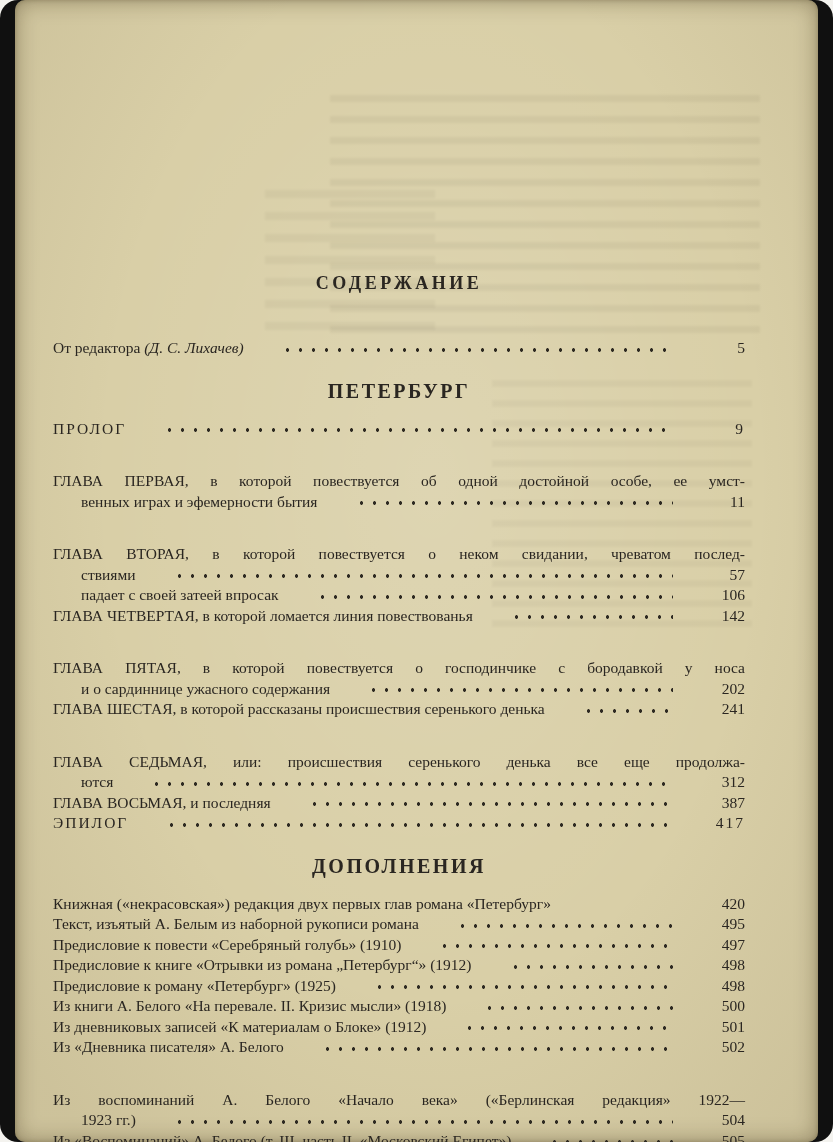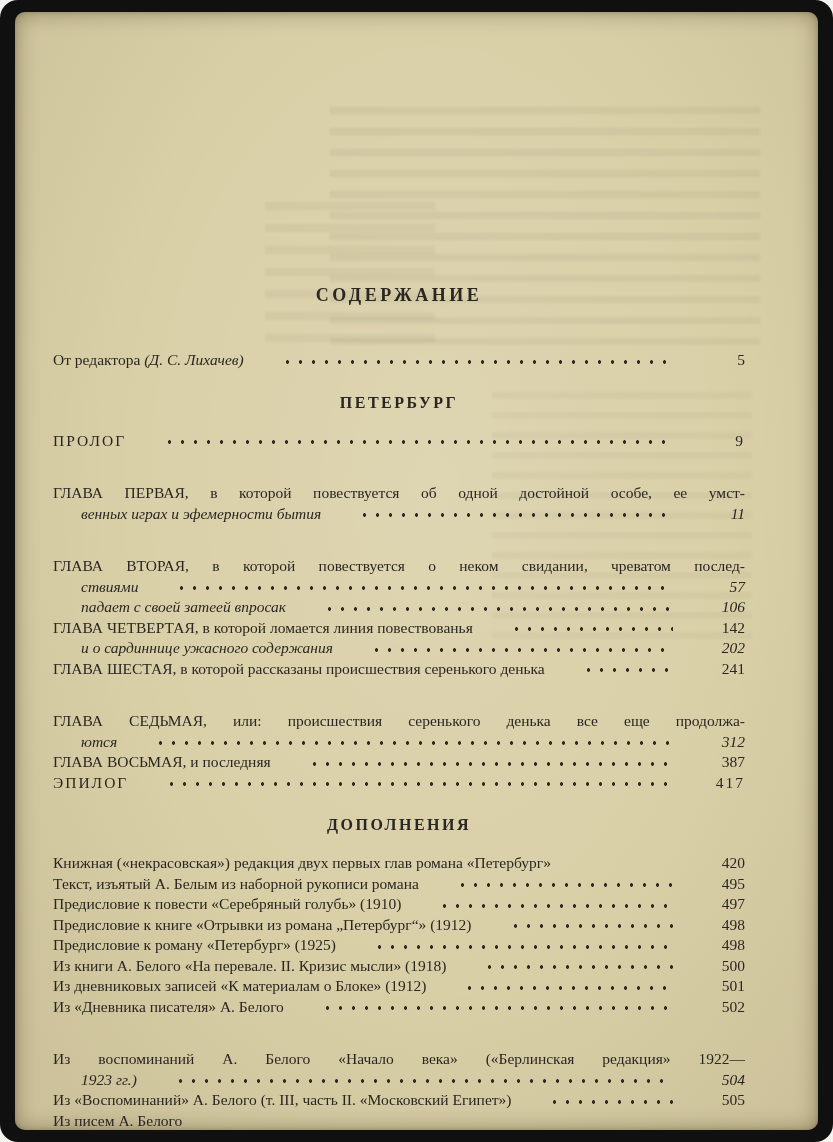--- a/index.html
+++ b/index.html
@@ -1,18 +1,18 @@
 <!DOCTYPE html>
 <html style="--paper: #d9cfa7; --frame: #101010; --ink: #2a2621; --dots: #2e2a22;"><head>
 <meta charset="utf-8">
 <style>
   html,body{margin:0;padding:0;background:#f4f3ef;}
   .scan{
     position:relative;width:833px;height:1142px;box-sizing:border-box;
-    background:var(--frame,#101010);border-radius:18px;padding:12px 15px;
+    background:var(--frame,#101010);border-radius:18px;padding:0 15px;
     font-family:"Liberation Serif","DejaVu Serif",serif;
   }
   .paper{
     position:relative;width:100%;height:100%;box-sizing:border-box;overflow:hidden;
     background:var(--paper,#d9cfa7);border-radius:10px;
     box-shadow:inset 0 0 22px rgba(45,32,8,.38), inset 0 0 4px rgba(45,32,8,.25);
   }
   .paper::before{
     content:"";position:absolute;inset:0;pointer-events:none;
     background:radial-gradient(ellipse at 52% 42%, rgba(255,255,255,.13), rgba(0,0,0,0) 55%, rgba(60,40,10,.08) 92%);
@@ -27,27 +27,27 @@
   .content{
     position:relative;padding:0 73px 0 38px;color:var(--ink,#2a2621);
     font-size:15.5px;line-height:20.5px;
   }
   .toc-title{
     margin:272px 0 0 0;text-align:center;font-weight:bold;font-size:18px;
     letter-spacing:3.5px;line-height:22px;
   }
   .editor-row{margin-top:44px;}
   .section-heading{
-    text-align:center;font-weight:bold;font-size:16px;letter-spacing:2.5px;
+    text-align:center;font-weight:bold;font-size:20px;letter-spacing:2.5px;
     line-height:20px;margin:22px 0 18px 0;
   }
   .entry-line{min-height:20.5px;gap:28px;}
   .entry-line.full{text-align:justify;text-align-last:justify;margin-top:32px;}
   .entry-line.last{display:flex;align-items:baseline;}
-  .entry-line.cont{padding-left:28px;font-style:italic;}
+  .entry-line.cont{padding-left:28px;}
   .entry-line.sub{padding-left:56px;flex-direction:column;}
   .entry-line.spaced .line-text, .entry-line.spaced{letter-spacing:2px;}
   .line-text{white-space:nowrap;}
   .leader{
     flex:1 1 auto;min-width:10px;align-self:flex-end;height:10px;margin:0 8px 4px 7px;
     background-image:radial-gradient(circle, var(--dots,#2e2a22) 1.55px, rgba(0,0,0,0) 1.95px);
     background-size:13px 10px;background-repeat:repeat-x;background-position:2px center;
   }
   .leader.hidden-dots{background:none;}
   .pagenum{min-width:36px;text-align:right;white-space:nowrap;}
@@ -102,20 +102,21 @@
               </div>
             </div>
             <div class="entry">
               <div class="entry-line last">
                 <span class="line-text">ГЛАВА ЧЕТВЕРТАЯ, в которой ломается линия повествованья</span>
                 <span class="leader"></span>
                 <span class="pagenum">142</span>
               </div>
             </div>
             <div class="entry">
+              <div class="entry-line full">ГЛАВА ПЯТАЯ, в которой повествуется о господинчике с бородавкой у носа</div>
               <div class="entry-line cont last">
                 <span class="line-text">и о сардиннице ужасного содержания</span>
                 <span class="leader"></span>
                 <span class="pagenum">202</span>
               </div>
             </div>
             <div class="entry">
               <div class="entry-line last">
                 <span class="line-text">ГЛАВА ШЕСТАЯ, в которой рассказаны происшествия серенького денька</span>
                 <span class="leader"></span>

